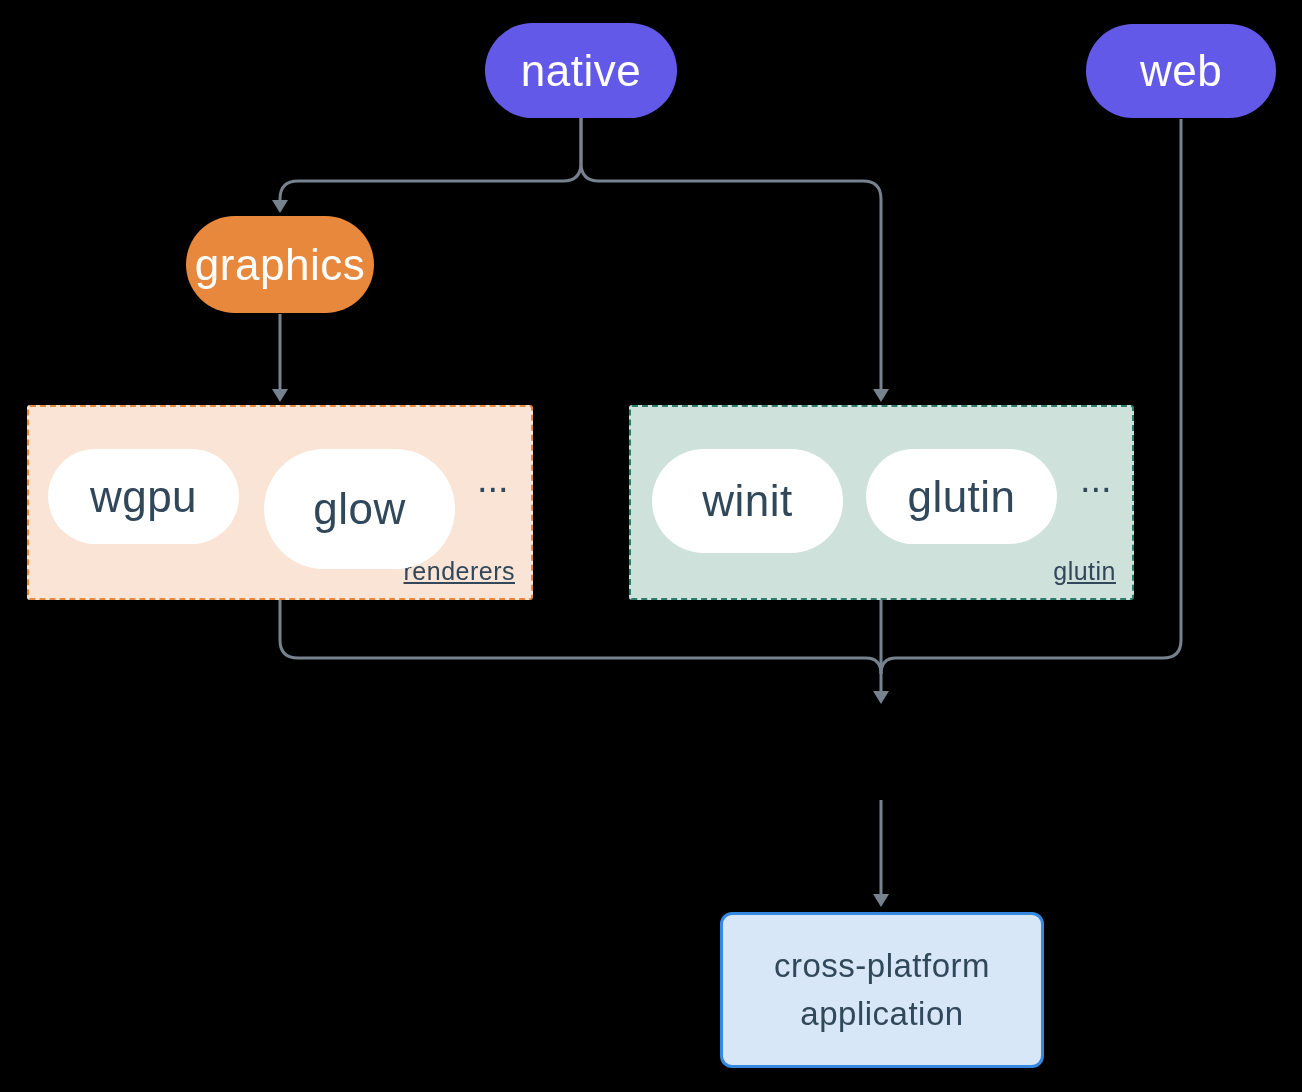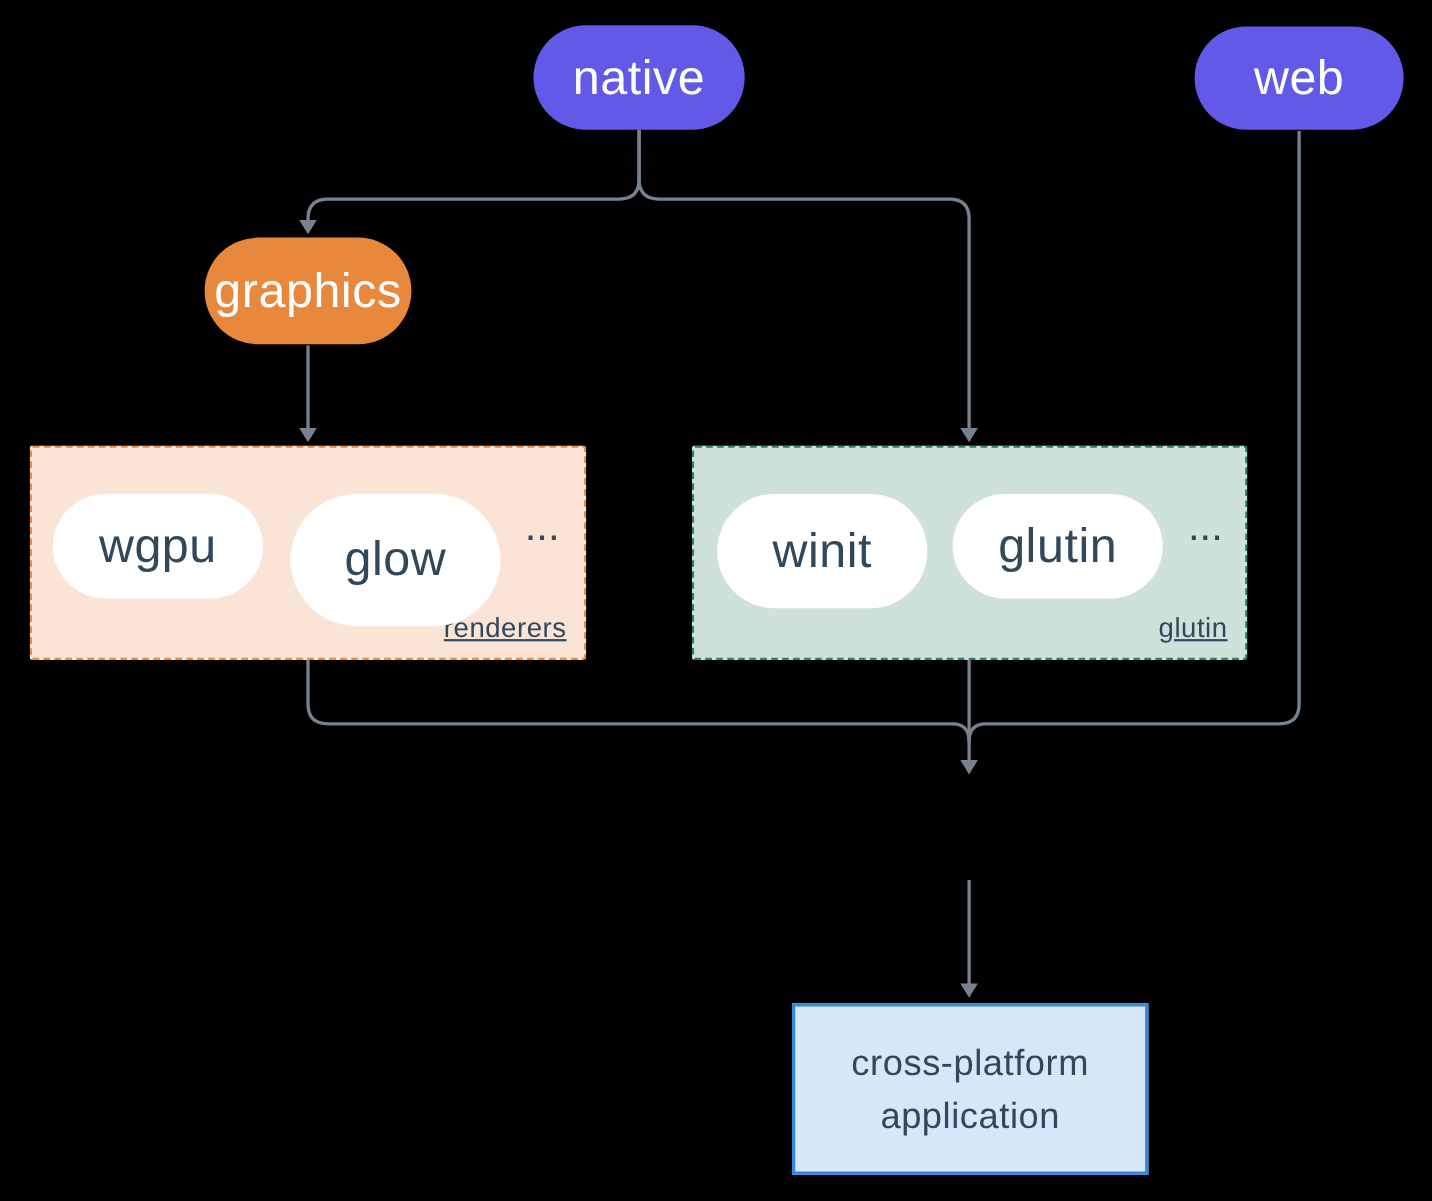--- a/index.html
+++ b/index.html
@@ -80,21 +80,21 @@
     position: absolute;
     font-size: 38px;
     font-weight: 500;
     color: var(--text-dark);
     line-height: 1;
   }
   .app-box {
     position: absolute;
     background: var(--app-bg);
     border: 3px solid var(--app-border);
-    border-radius: 0;
+    border-radius: 12px;
     display: flex;
     align-items: center;
     justify-content: center;
     text-align: center;
     color: var(--text-dark);
     font-size: 33px;
     font-weight: 500;
     line-height: 1.45;
     letter-spacing: 0.5px;
     padding: 0 40px;

